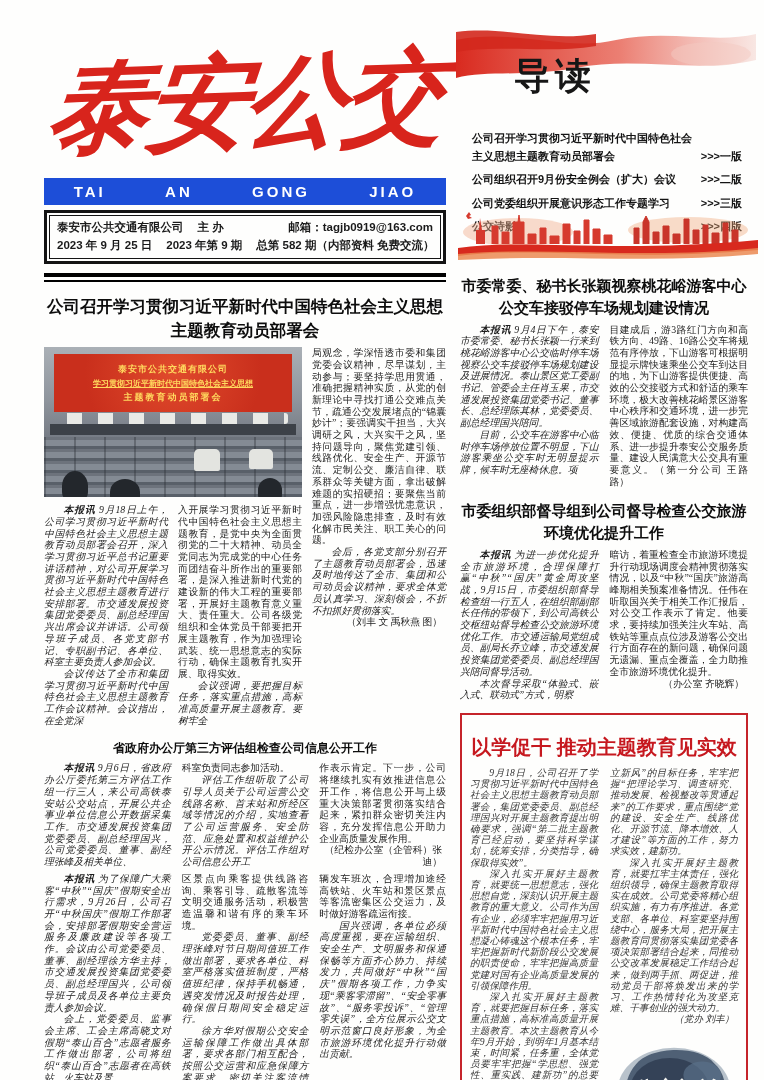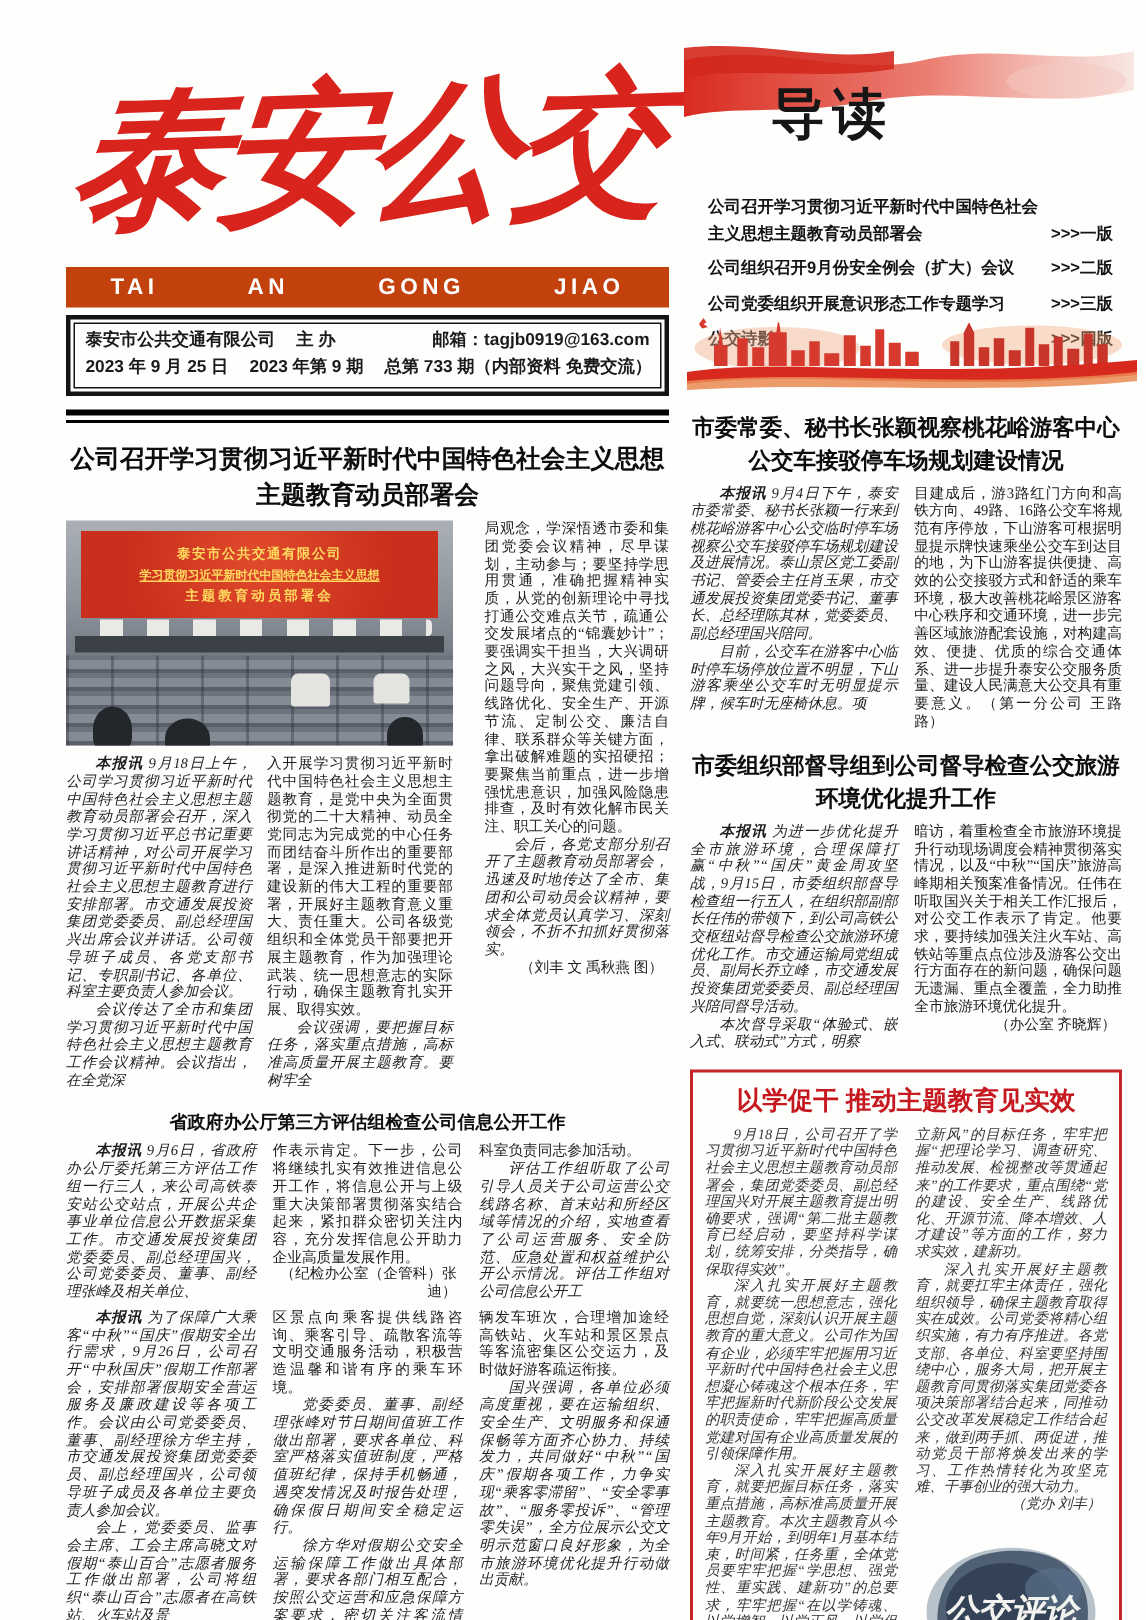--- a/index.html
+++ b/index.html
@@ -7,21 +7,21 @@
         font-family:"Liberation Sans",sans-serif;color:#1a1a1a;}
   .content{display:flex;gap:14px;padding:26px 16px 0 44px;}
   .col-left{width:402px;flex:0 0 402px;}
   .col-right{flex:1;min-width:0;}
 
   
   .calligraphy{height:150px;display:flex;align-items:center;justify-content:center;
     font-family:"DejaVu Serif",serif;font-style:italic;font-weight:bold;
     font-size:102px;color:#d8241c;letter-spacing:-4px;
     transform:skewX(-7deg) rotate(-2deg);line-height:1;}
-  .pinyin-bar{margin-top:2px;height:27px;background:#c2410c;display:flex;align-items:center;
+  .pinyin-bar{margin-top:2px;height:27px;background:#1d4ed8;display:flex;align-items:center;
     justify-content:space-around;color:#fff;font-weight:bold;font-size:15px;letter-spacing:3px;}
   .info-box{margin-top:5px;border:3px solid #141414;padding:2px;}
   .info-inner{border:1px solid #141414;padding:3px 7px;font-weight:600;font-size:11.5px;line-height:1.55;}
   .info-row{display:flex;gap:14px;white-space:nowrap;}
   .info-row .grow{flex:1;}
   .double-rule{margin-top:9px;height:3px;border-top:4px solid #000;border-bottom:2px solid #000;}
 
   
   .headline{font-weight:bold;text-align:center;color:#0d0d0d;}
   .h-a1{font-size:16.5px;line-height:1.5;margin:12px 0 4px;}
@@ -30,21 +30,21 @@
   .h-r{font-size:15px;line-height:1.45;margin:13px 0 4px;}
   .bodycol{font-family:"Liberation Serif",serif;font-size:9.8px;line-height:11.7px;
     color:#1c1c1c;text-align:justify;word-break:break-all;}
   .bodycol p{margin:0;}
   .bodycol p.ind{text-indent:2em;font-style:italic;}
   .bodycol p.byline{text-align:right;padding-right:.4em;}
   .a1-body{display:flex;gap:10px;margin-top:4px;}
   .a1-left{width:258px;flex:0 0 258px;}
   .a1-cols{display:flex;gap:10px;margin-top:7px;}
   .a1-cols .bodycol{flex:1;min-width:0;}
-  .a1-right{flex:1;min-width:0;margin-left:11px;}
+  .a1-right{flex:1;min-width:0;}
   .cols3,.cols2{display:flex;gap:11px;margin-top:5px;}
   .cols3 .bodycol,.cols2 .bodycol{flex:1;min-width:0;}
 
   
   .photo{position:relative;width:258px;height:150px;overflow:hidden;
     background:linear-gradient(180deg,#aab0b6 0%,#8f959d 35%,#767c85 60%,#5f656d 100%);}
   .photo .banner{position:absolute;top:7px;left:10px;right:10px;height:58px;
     background:radial-gradient(circle at 50% 30%,#e04a2c 0%,#c92f1c 70%);
     display:flex;flex-direction:column;align-items:center;justify-content:center;gap:2px;}
   .photo .banner span{display:block;color:#ffd95e;font-weight:bold;white-space:nowrap;}
@@ -73,21 +73,21 @@
     color:#161616;letter-spacing:5px;margin-left:46px;}
   .guide-list{position:absolute;top:104px;left:12px;right:6px;}
   .guide-item{display:flex;align-items:flex-end;gap:8px;font-weight:bold;font-size:11px;
     line-height:1.6;margin-bottom:6px;color:#141414;}
   .gi-text{flex:1;}
   .gi-page{white-space:nowrap;}
   .guide-city{position:absolute;bottom:0;left:-2px;right:-14px;height:52px;}
 
   
   .red-box{margin-top:12px;border:2.5px solid #c5242b;padding:5px 8px 8px;}
-  .red-title{color:#c6181f;text-align:center;font-size:17px;font-weight:bold;margin:2px 0 6px;}
+  .red-title{color:#c6181f;text-align:center;font-size:20px;font-weight:bold;margin:14px 0 6px;}
   .red-cols{display:flex;gap:12px;}
   .red-cols .bodycol{flex:1;min-width:0;font-style:italic;font-size:9.6px;line-height:11.2px;color:#333;}
   .stamp{display:block;width:100%;height:126px;margin-top:5px;}
 </style>
 </head>
 <body>
 
 <div class="page">
   <div class="content">
 
@@ -104,21 +104,21 @@
         <div class="info-box">
           <div class="info-inner">
             <div class="info-row">
               <span>泰安市公共交通有限公司</span>
               <span class="grow">主  办</span>
               <span>邮箱：tagjb0919@163.com</span>
             </div>
             <div class="info-row">
               <span>2023 年 9 月 25 日</span>
               <span class="grow">2023 年第 9 期</span>
-              <span>总第 733 期（内部资料 免费交流）</span>
+              <span>总第 582 期（内部资料 免费交流）</span>
             </div>
           </div>
         </div>
         <div class="double-rule"></div>
       </div>
 
       <div>
         <div class="headline h-a1">公司召开学习贯彻习近平新时代中国特色社会主义思想主题教育动员部署会</div>
         <div class="a1-body">
           <div class="a1-left">
@@ -158,26 +158,26 @@
         </div>
       </div>
 
       <div>
         <div class="headline h-a2">省政府办公厅第三方评估组检查公司信息公开工作</div>
         <div class="cols3">
           <div class="bodycol">
               <p class="ind"><b>本报讯</b> 9月6日，省政府办公厅委托第三方评估工作组一行三人，来公司高铁泰安站公交站点，开展公共企事业单位信息公开数据采集工作。市交通发展投资集团党委委员、副总经理国兴，公司党委委员、董事、副经理张峰及相关单位、</p>
             </div>
           <div class="bodycol">
+              <p>科室负责同志参加活动。</p>
+              <p class="ind">评估工作组听取了公司引导人员关于公司运营公交线路名称、首末站和所经区域等情况的介绍，实地查看了公司运营服务、安全防范、应急处置和权益维护公开公示情况。评估工作组对公司信息公开工</p>
+            </div>
+          <div class="bodycol">
               <p>作表示肯定。下一步，公司将继续扎实有效推进信息公开工作，将信息公开与上级重大决策部署贯彻落实结合起来，紧扣群众密切关注内容，充分发挥信息公开助力企业高质量发展作用。</p>
               <p class="byline">（纪检办公室（企管科）张迪）</p>
-            </div>
-          <div class="bodycol">
-              <p>科室负责同志参加活动。</p>
-              <p class="ind">评估工作组听取了公司引导人员关于公司运营公交线路名称、首末站和所经区域等情况的介绍，实地查看了公司运营服务、安全防范、应急处置和权益维护公开公示情况。评估工作组对公司信息公开工</p>
             </div>
         </div>
       </div>
 
       <div>
         <div class="cols3">
           <div class="bodycol">
               <p class="ind"><b>本报讯</b> 为了保障广大乘客“中秋”“国庆”假期安全出行需求，9月26日，公司召开“中秋国庆”假期工作部署会，安排部署假期安全营运服务及廉政建设等各项工作。会议由公司党委委员、董事、副经理徐方华主持，市交通发展投资集团党委委员、副总经理国兴，公司领导班子成员及各单位主要负责人参加会议。</p>
               <p class="ind">会上，党委委员、监事会主席、工会主席高晓文对假期“泰山百合”志愿者服务工作做出部署，公司将组织“泰山百合”志愿者在高铁站、火车站及景</p>
             </div>

